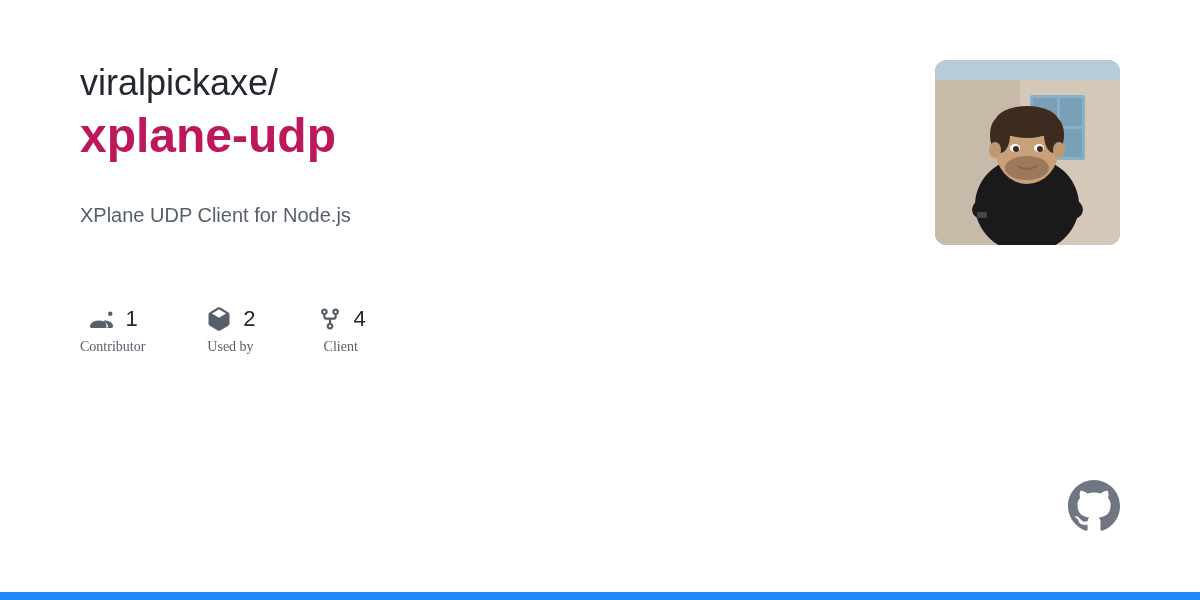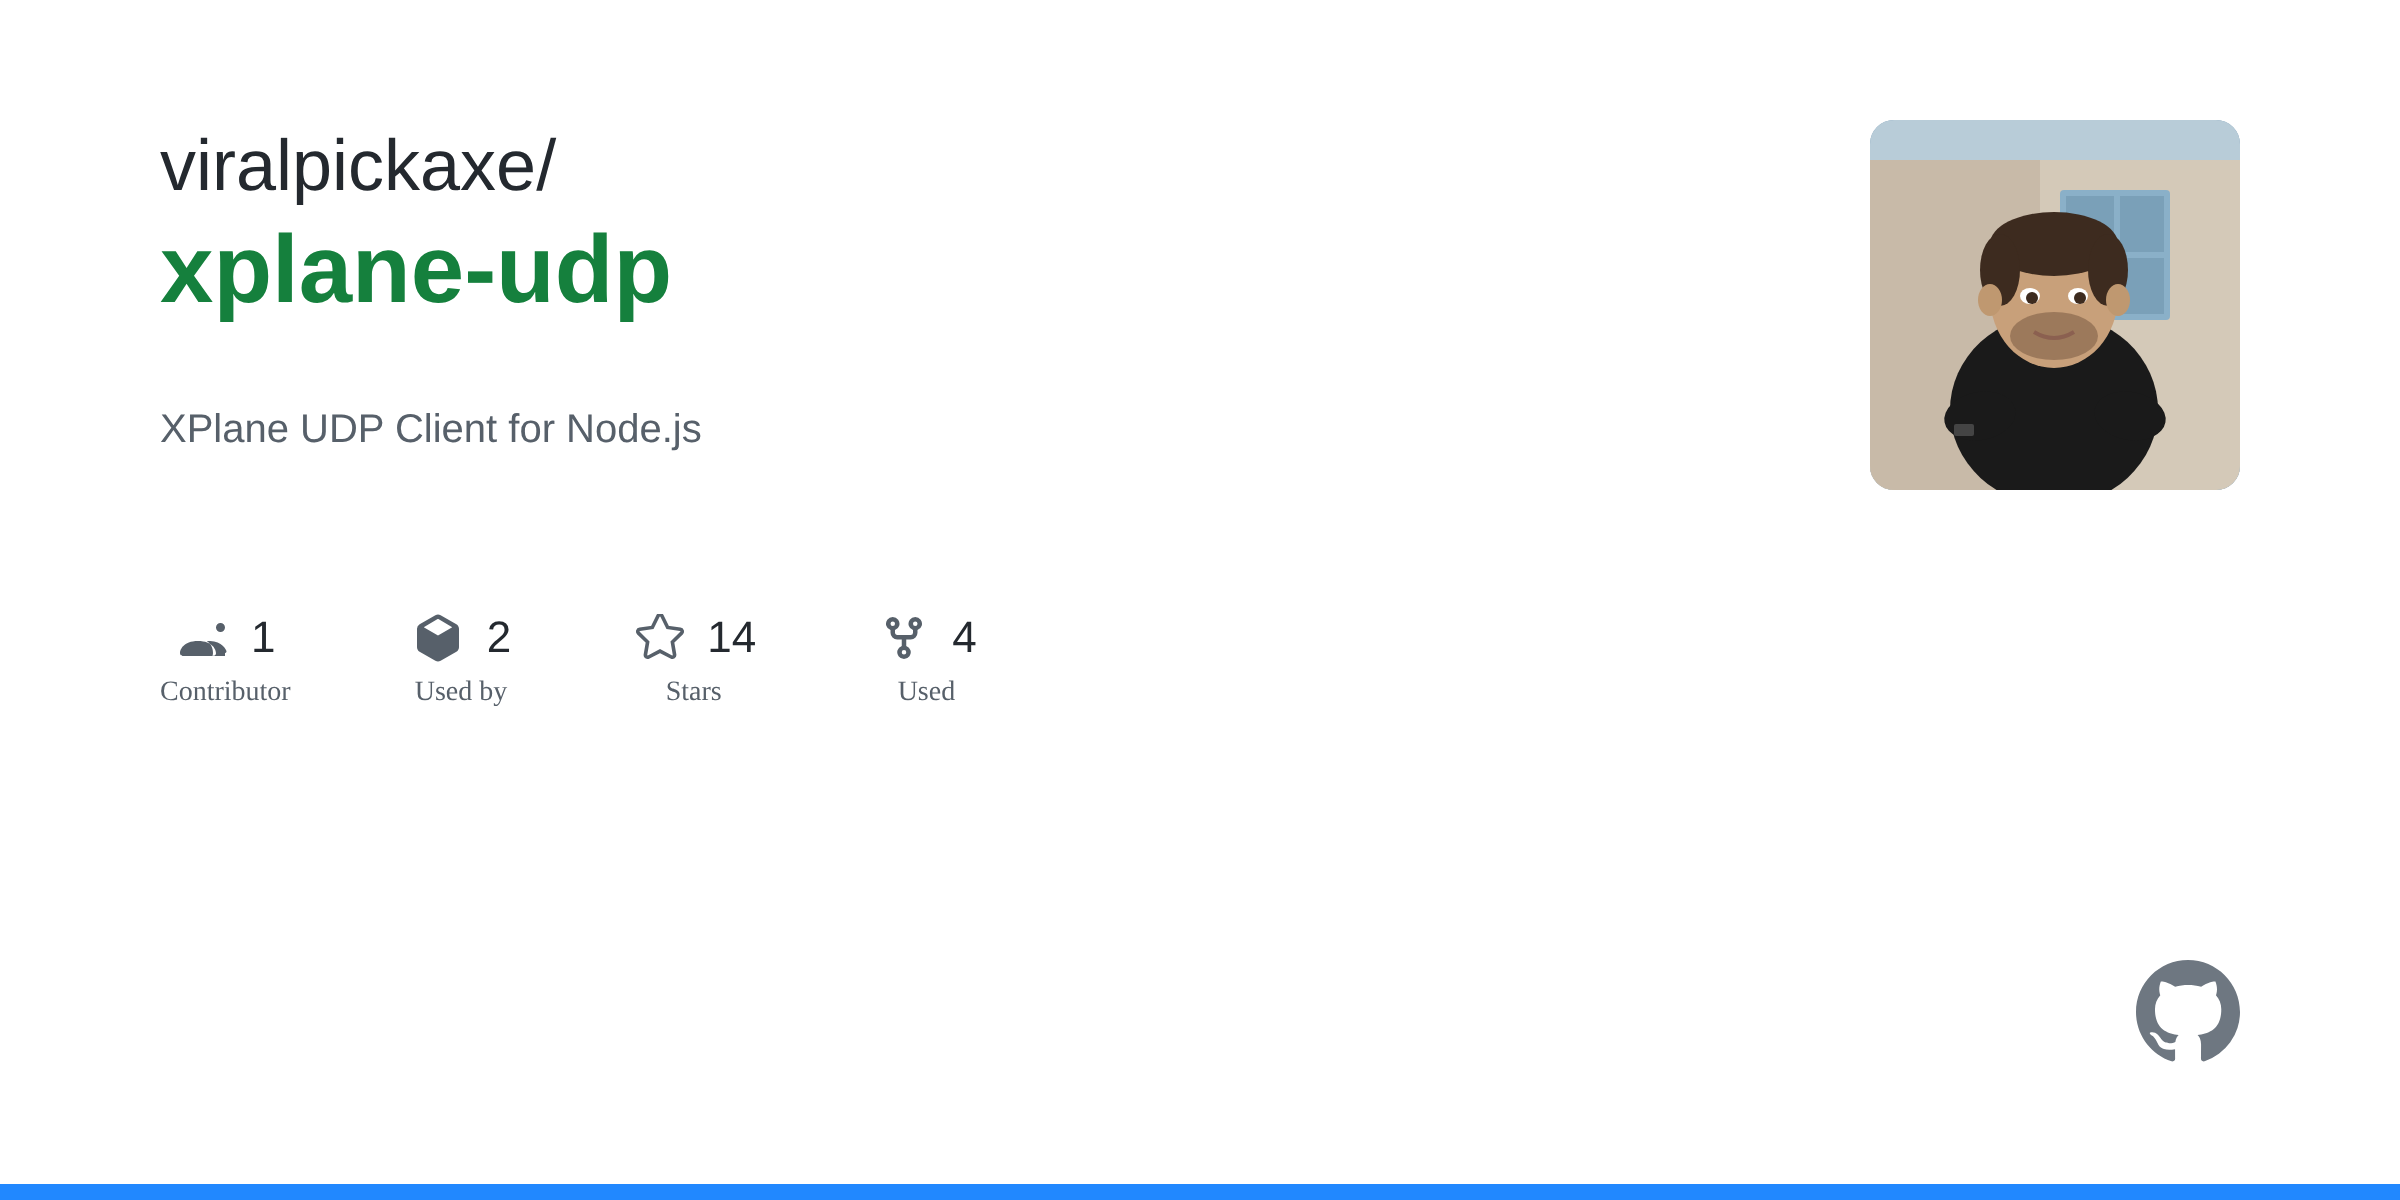--- a/index.html
+++ b/index.html
@@ -40,21 +40,21 @@
     .repo-owner {
       font-size: 36px;
       font-weight: 400;
       color: #24292f;
       line-height: 1.3;
     }
 
     .repo-name {
       font-size: 48px;
       font-weight: 700;
-      color: #15803d;
+      color: #be185d;
       line-height: 1.2;
     }
 
     .repo-description {
       margin-top: 40px;
       font-size: 20px;
       color: #57606a;
       font-weight: 400;
     }
 
@@ -224,42 +224,31 @@
         <div class="stat-icon">
           <svg viewBox="0 0 16 16" xmlns="http://www.w3.org/2000/svg">
             <path d="M8.878.392a1.75 1.75 0 0 0-1.756 0l-5.25 3.045A1.75 1.75 0 0 0 1 4.951v6.098c0 .624.332 1.2.872 1.514l5.25 3.045a1.75 1.75 0 0 0 1.756 0l5.25-3.045c.54-.313.872-.89.872-1.514V4.951c0-.624-.332-1.2-.872-1.514L8.878.392zM7.875 1.69a.25.25 0 0 1 .25 0l4.63 2.685L8 7.133 3.245 4.375l4.63-2.685zM2.5 5.677v5.372c0 .09.047.171.125.216l4.625 2.683V8.432L2.5 5.677zm6.25 8.271 4.625-2.683a.25.25 0 0 0 .125-.216V5.677L8.75 8.432v5.516z"></path>
           </svg>
         </div>
         <span class="stat-number">2</span>
       </div>
       <span class="stat-label">Used by</span>
     </div>
 
-    <div class="stat-item">
-      <div class="stat-top">
-        <div class="stat-icon">
-          <svg viewBox="0 0 16 16" xmlns="http://www.w3.org/2000/svg">
-            <path d="M8 .25a.75.75 0 0 1 .673.418l1.882 3.815 4.21.612a.75.75 0 0 1 .416 1.279l-3.046 2.97.719 4.192a.751.751 0 0 1-1.088.791L8 12.347l-3.766 1.98a.75.75 0 0 1-1.088-.79l.72-4.194L.818 6.374a.75.75 0 0 1 .416-1.28l4.21-.611L7.327.668A.75.75 0 0 1 8 .25z" fill="none" stroke="#57606a" stroke-width="1.2"></path>
-          </svg>
-        </div>
-        <span class="stat-number">14</span>
-      </div>
-      <span class="stat-label">Stars</span>
-    </div>
 
     <div class="stat-item">
       <div class="stat-top">
         <div class="stat-icon">
           <svg viewBox="0 0 16 16" xmlns="http://www.w3.org/2000/svg">
             <path d="M5 5.372v.878c0 .414.336.75.75.75h4.5a.75.75 0 0 0 .75-.75v-.878a2.25 2.25 0 1 1 1.5 0v.878a2.25 2.25 0 0 1-2.25 2.25h-1.5v2.128a2.251 2.251 0 1 1-1.5 0V8.5h-1.5A2.25 2.25 0 0 1 3.5 6.25v-.878a2.25 2.25 0 1 1 1.5 0zM5 3.25a.75.75 0 1 0-1.5 0 .75.75 0 0 0 1.5 0zm6.75.75a.75.75 0 1 0 0-1.5.75.75 0 0 0 0 1.5zm-3 8.75a.75.75 0 1 0-1.5 0 .75.75 0 0 0 1.5 0z"></path>
           </svg>
         </div>
         <span class="stat-number">4</span>
       </div>
-      <span class="stat-label">Used</span>
+      <span class="stat-label">Client</span>
     </div>
 
   </div>
 
   <div class="github-logo">
     <svg viewBox="0 0 16 16" xmlns="http://www.w3.org/2000/svg">
       <path d="M8 0C3.58 0 0 3.58 0 8c0 3.54 2.29 6.53 5.47 7.59.4.07.55-.17.55-.38 0-.19-.01-.82-.01-1.49-2.01.37-2.53-.49-2.69-.94-.09-.23-.48-.94-.82-1.13-.28-.15-.68-.52-.01-.53.63-.01 1.08.58 1.23.82.72 1.21 1.87.87 2.33.66.07-.52.28-.87.51-1.07-1.78-.2-3.64-.89-3.64-3.95 0-.87.31-1.59.82-2.15-.08-.2-.36-1.02.08-2.12 0 0 .67-.21 2.2.82.64-.18 1.32-.27 2-.27.68 0 1.36.09 2 .27 1.53-1.04 2.2-.82 2.2-.82.44 1.1.16 1.92.08 2.12.51.56.82 1.27.82 2.15 0 3.07-1.87 3.75-3.65 3.95.29.25.54.73.54 1.48 0 1.07-.01 1.93-.01 2.2 0 .21.15.46.55.38A8.013 8.013 0 0 0 16 8c0-4.42-3.58-8-8-8z"></path>
     </svg>
   </div>
 

